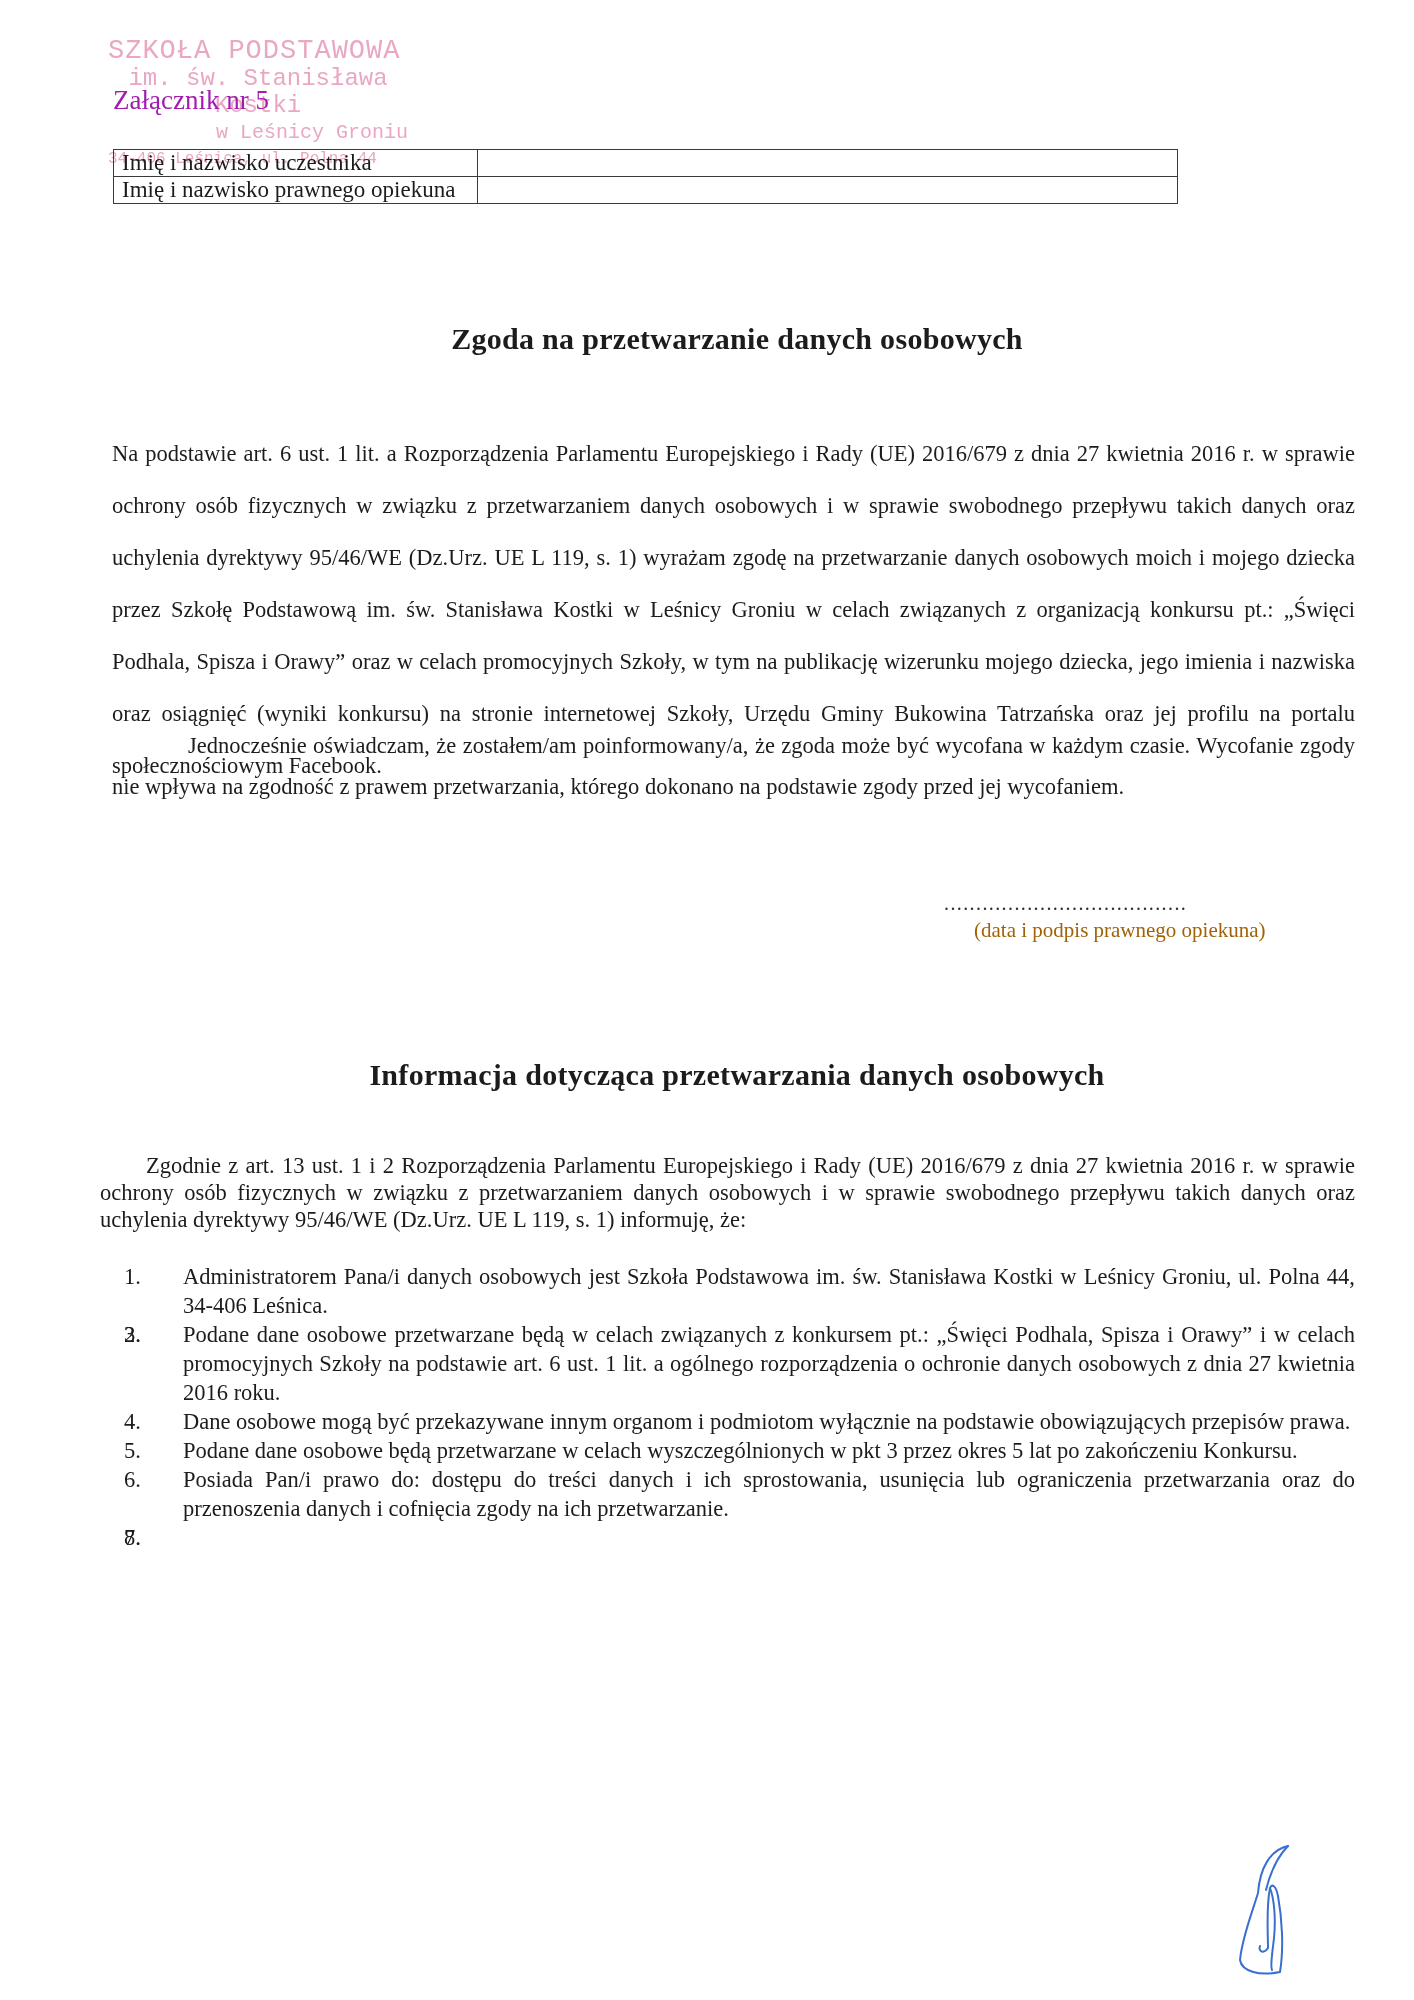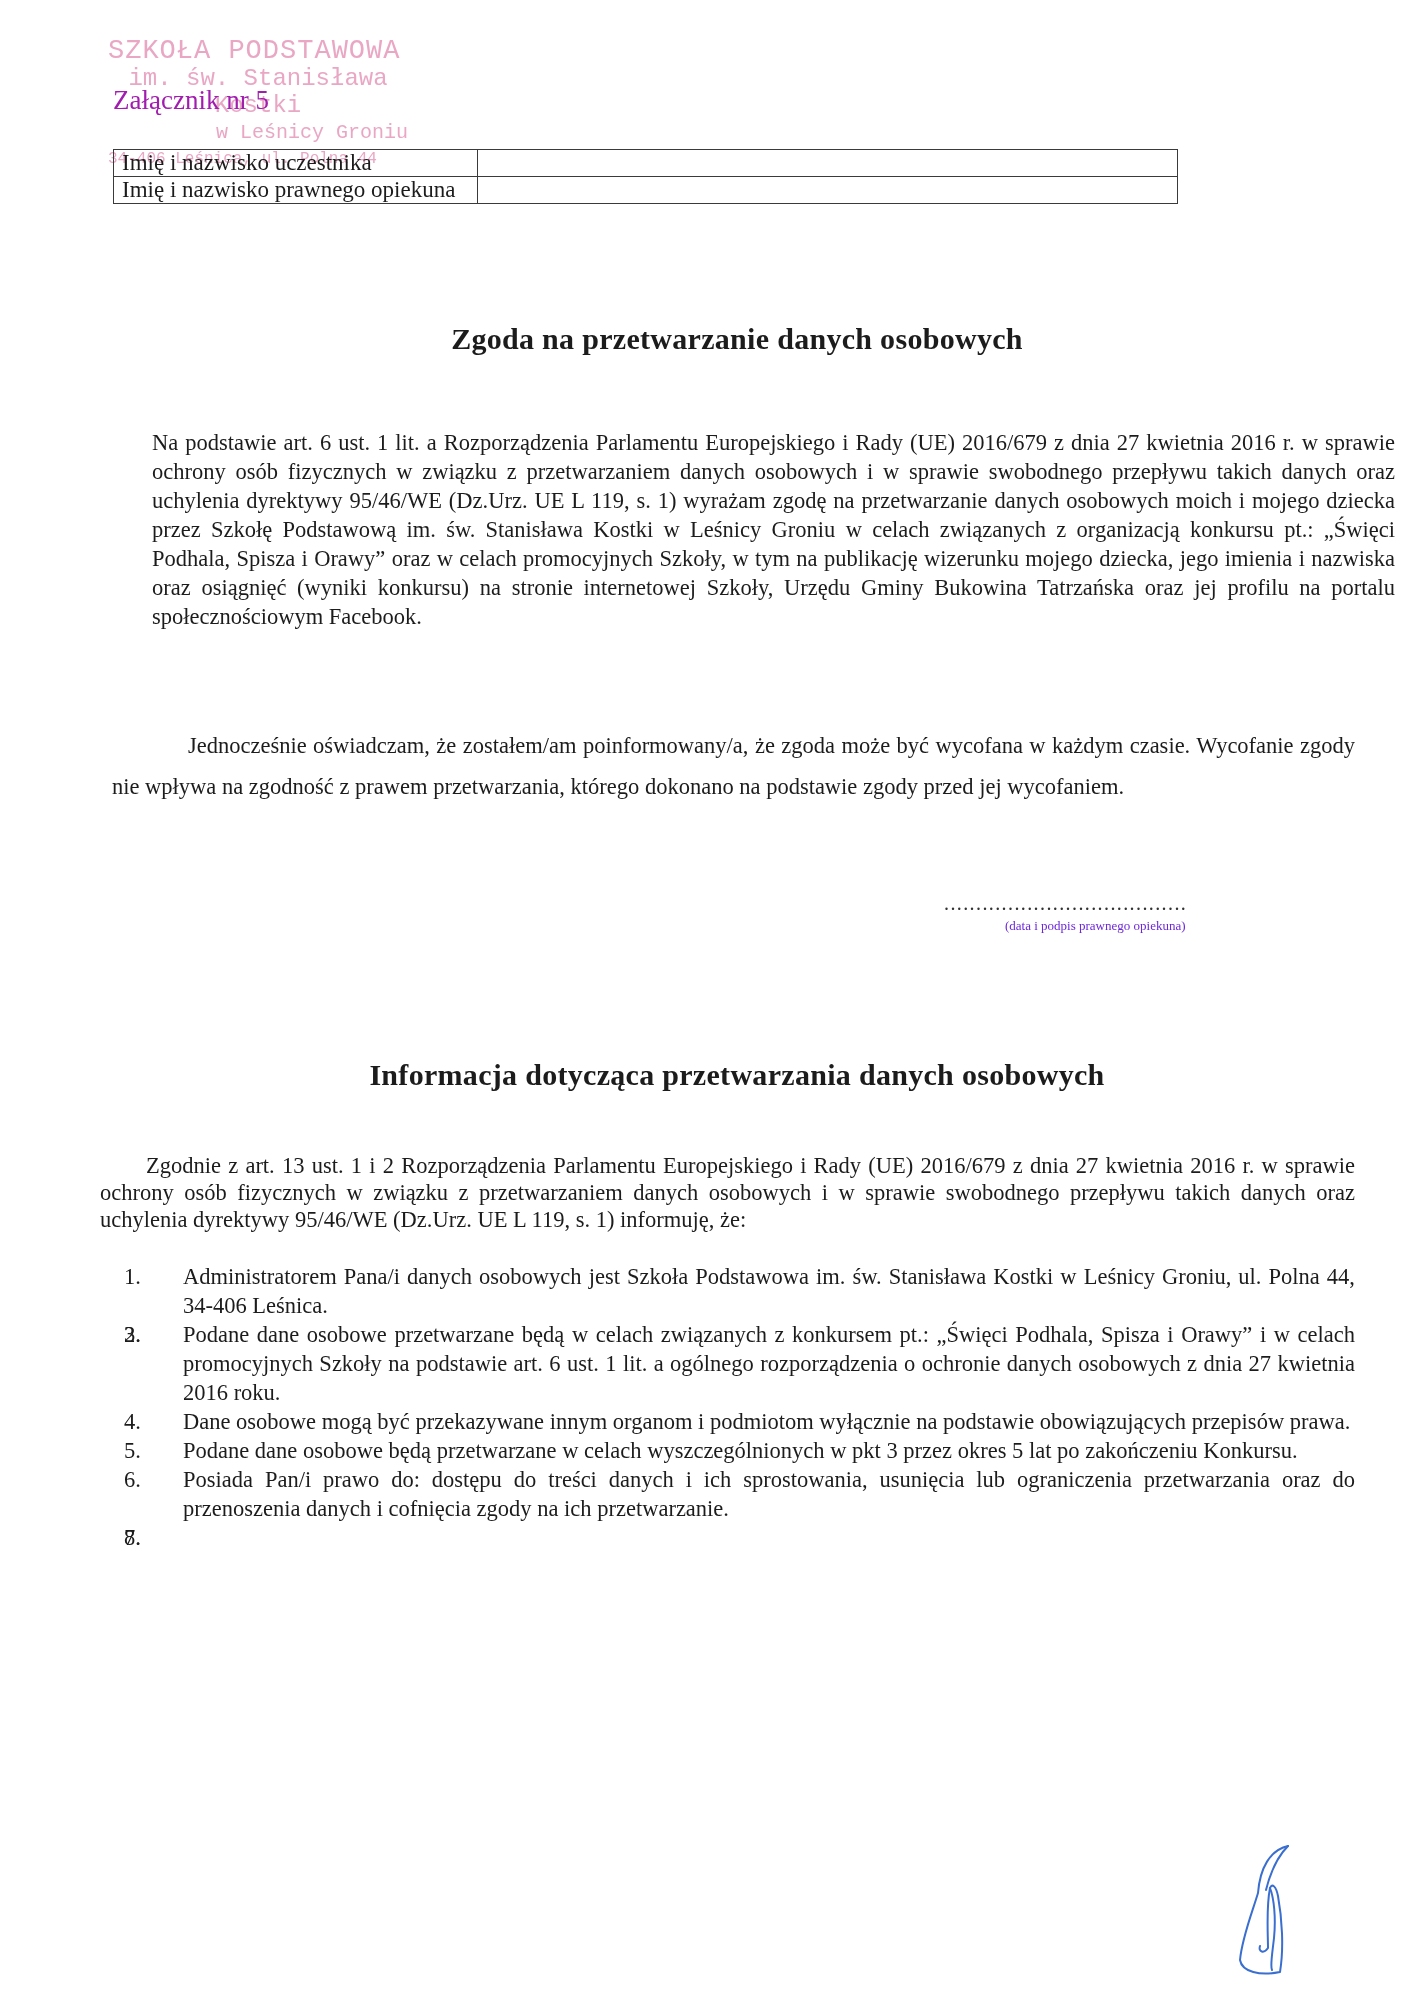--- a/index.html
+++ b/index.html
@@ -33,29 +33,29 @@
     h1 {
       position: absolute; left: 0; width: 1414px; text-align: center;
       font-size: 30px; font-weight: bold; margin: 0; letter-spacing: 0.3px;
     }
     .h1a { top: 322px; left: 30px !important; }
     .h1b { top: 1058px; left: 30px !important; }
     .para {
       position: absolute; left: 112px; width: 1243px; font-size: 22.5px;
       text-align: justify; margin: 0;
     }
-    .p1 { top: 428px; line-height: 29px; margin-left: 40px; }
+    .p1 { top: 428px; line-height: 52px; }
     .p2 { top: 726px; line-height: 40.5px; text-indent: 76px; }
     .p3 { top: 1152px; line-height: 27px; left: 100px; width: 1255px; text-indent: 46px; }
     .sig-dots {
       position: absolute; left: 944px; top: 892px; font-size: 20px;
       letter-spacing: 1.4px; color: #333;
     }
     .sig-label {
-      position: absolute; left: 1005px; top: 918px; font-size: 13px; color: #6d28d9;
+      position: absolute; left: 974px; top: 918px; font-size: 21px; color: #a16207;
     }
     ol.info {
       position: absolute; left: 112px; top: 1262px; width: 1243px;
       margin: 0; padding: 0; list-style: none; font-size: 22.5px; line-height: 29px;
     }
     ol.info li { position: relative; padding-left: 71px; text-align: justify; }
     ol.info li .num { position: absolute; left: 12px; top: 0; }
     .signature { position: absolute; left: 1230px; top: 1838px; width: 70px; height: 140px; }
   </style>
 </head>

